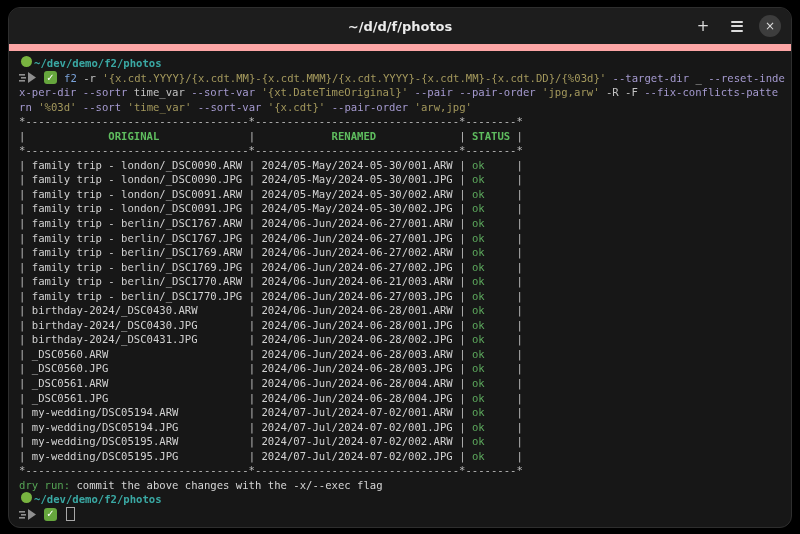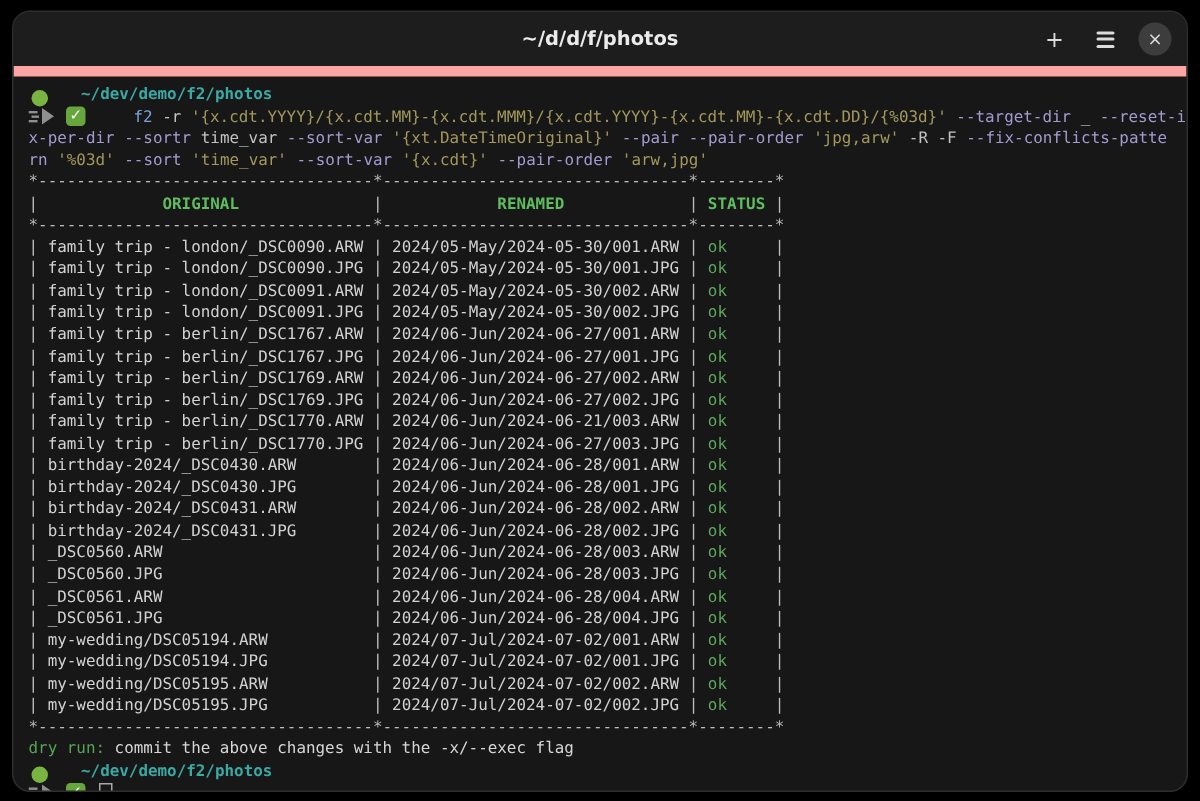--- a/index.html
+++ b/index.html
@@ -19,30 +19,30 @@
   .tb-buttons{position:absolute;right:10px;display:flex;align-items:center;gap:10px;}
   .tb-btn{width:24px;height:24px;display:flex;align-items:center;justify-content:center;
     color:#dcdcdc;font-family:"DejaVu Sans",sans-serif;font-size:15px;cursor:default;border-radius:50%;}
   .tb-btn.close{background:#3d3d3d;font-size:12px;width:22px;height:22px;}
   .menu-icon{display:flex;flex-direction:column;gap:2.5px;}
   .menu-icon i{display:block;width:12px;height:2px;background:#dcdcdc;border-radius:1px;}
   .term{
     padding:5px 8px 0 10px;font-size:10.6px;line-height:14.55px;color:#c9c9c9;
   }
   .line{white-space:pre;}
-  .prow{display:flex;align-items:flex-end;gap:22px;padding-left:2px;height:14.55px;}
+  .prow{display:flex;align-items:flex-start;gap:2px;padding-left:2px;height:14.55px;}
   .irow{display:flex;align-items:center;height:14.55px;}
   .circle{width:11px;height:11px;border-radius:50%;background:#79b440;flex:0 0 auto;}
   .path{color:#3aa9a4;font-weight:bold;white-space:pre;}
   .arrow-icon{flex:0 0 auto;width:17px;height:11px;margin-right:8px;}
   .check{flex:0 0 auto;width:13px;height:13px;background:#66a63d;border-radius:3px;
     display:flex;align-items:center;justify-content:center;color:#fff;font-size:10px;
     font-family:"DejaVu Sans",sans-serif;font-weight:bold;margin-right:7px;}
   .cursor{display:inline-block;width:7px;height:12px;border:1px solid #a8a8a8;margin-left:2px;vertical-align:middle;}
-  .cmd{color:#7aa2d8;margin-left:25px;}
+  .cmd{color:#7aa2d8;}
   .flag{color:#a59ad0;margin-top:32px;}
   .str{color:#a3985c;text-align:right;}
   .plain{color:#c2c2c2;}
   .tbd{color:#bdbdbd;}
   .cell{color:#d2d2d2;margin-top:40px;}
   .hdr{color:#5fbd5f;font-weight:bold;}
   .ok{color:#5ca75c;}
   .green{color:#55a455;}
   .ftxt{color:#d6d6d6;}
 </style>
@@ -98,21 +98,20 @@
         <div class="line"><span class="tbd">|</span><span class="cell"> family trip - london/_DSC0091.ARW </span><span class="tbd">|</span><span class="cell"> 2024/05-May/2024-05-30/002.ARW </span><span class="tbd">|</span><span class="ok"> ok     </span><span class="tbd">|</span></div>
         <div class="line"><span class="tbd">|</span><span class="cell"> family trip - london/_DSC0091.JPG </span><span class="tbd">|</span><span class="cell"> 2024/05-May/2024-05-30/002.JPG </span><span class="tbd">|</span><span class="ok"> ok     </span><span class="tbd">|</span></div>
         <div class="line"><span class="tbd">|</span><span class="cell"> family trip - berlin/_DSC1767.ARW </span><span class="tbd">|</span><span class="cell"> 2024/06-Jun/2024-06-27/001.ARW </span><span class="tbd">|</span><span class="ok"> ok     </span><span class="tbd">|</span></div>
         <div class="line"><span class="tbd">|</span><span class="cell"> family trip - berlin/_DSC1767.JPG </span><span class="tbd">|</span><span class="cell"> 2024/06-Jun/2024-06-27/001.JPG </span><span class="tbd">|</span><span class="ok"> ok     </span><span class="tbd">|</span></div>
         <div class="line"><span class="tbd">|</span><span class="cell"> family trip - berlin/_DSC1769.ARW </span><span class="tbd">|</span><span class="cell"> 2024/06-Jun/2024-06-27/002.ARW </span><span class="tbd">|</span><span class="ok"> ok     </span><span class="tbd">|</span></div>
         <div class="line"><span class="tbd">|</span><span class="cell"> family trip - berlin/_DSC1769.JPG </span><span class="tbd">|</span><span class="cell"> 2024/06-Jun/2024-06-27/002.JPG </span><span class="tbd">|</span><span class="ok"> ok     </span><span class="tbd">|</span></div>
         <div class="line"><span class="tbd">|</span><span class="cell"> family trip - berlin/_DSC1770.ARW </span><span class="tbd">|</span><span class="cell"> 2024/06-Jun/2024-06-21/003.ARW </span><span class="tbd">|</span><span class="ok"> ok     </span><span class="tbd">|</span></div>
         <div class="line"><span class="tbd">|</span><span class="cell"> family trip - berlin/_DSC1770.JPG </span><span class="tbd">|</span><span class="cell"> 2024/06-Jun/2024-06-27/003.JPG </span><span class="tbd">|</span><span class="ok"> ok     </span><span class="tbd">|</span></div>
         <div class="line"><span class="tbd">|</span><span class="cell"> birthday-2024/_DSC0430.ARW        </span><span class="tbd">|</span><span class="cell"> 2024/06-Jun/2024-06-28/001.ARW </span><span class="tbd">|</span><span class="ok"> ok     </span><span class="tbd">|</span></div>
         <div class="line"><span class="tbd">|</span><span class="cell"> birthday-2024/_DSC0430.JPG        </span><span class="tbd">|</span><span class="cell"> 2024/06-Jun/2024-06-28/001.JPG </span><span class="tbd">|</span><span class="ok"> ok     </span><span class="tbd">|</span></div>
-        <div class="line"><span class="tbd">|</span><span class="cell"> birthday-2024/_DSC0431.ARW        </span><span class="tbd">|</span><span class="cell"> 2024/06-Jun/2024-06-28/002.ARW </span><span class="tbd">|</span><span class="ok"> ok     </span><span class="tbd">|</span></div>
         <div class="line"><span class="tbd">|</span><span class="cell"> birthday-2024/_DSC0431.JPG        </span><span class="tbd">|</span><span class="cell"> 2024/06-Jun/2024-06-28/002.JPG </span><span class="tbd">|</span><span class="ok"> ok     </span><span class="tbd">|</span></div>
         <div class="line"><span class="tbd">|</span><span class="cell"> _DSC0560.ARW                      </span><span class="tbd">|</span><span class="cell"> 2024/06-Jun/2024-06-28/003.ARW </span><span class="tbd">|</span><span class="ok"> ok     </span><span class="tbd">|</span></div>
         <div class="line"><span class="tbd">|</span><span class="cell"> _DSC0560.JPG                      </span><span class="tbd">|</span><span class="cell"> 2024/06-Jun/2024-06-28/003.JPG </span><span class="tbd">|</span><span class="ok"> ok     </span><span class="tbd">|</span></div>
         <div class="line"><span class="tbd">|</span><span class="cell"> _DSC0561.ARW                      </span><span class="tbd">|</span><span class="cell"> 2024/06-Jun/2024-06-28/004.ARW </span><span class="tbd">|</span><span class="ok"> ok     </span><span class="tbd">|</span></div>
         <div class="line"><span class="tbd">|</span><span class="cell"> _DSC0561.JPG                      </span><span class="tbd">|</span><span class="cell"> 2024/06-Jun/2024-06-28/004.JPG </span><span class="tbd">|</span><span class="ok"> ok     </span><span class="tbd">|</span></div>
         <div class="line"><span class="tbd">|</span><span class="cell"> my-wedding/DSC05194.ARW           </span><span class="tbd">|</span><span class="cell"> 2024/07-Jul/2024-07-02/001.ARW </span><span class="tbd">|</span><span class="ok"> ok     </span><span class="tbd">|</span></div>
         <div class="line"><span class="tbd">|</span><span class="cell"> my-wedding/DSC05194.JPG           </span><span class="tbd">|</span><span class="cell"> 2024/07-Jul/2024-07-02/001.JPG </span><span class="tbd">|</span><span class="ok"> ok     </span><span class="tbd">|</span></div>
         <div class="line"><span class="tbd">|</span><span class="cell"> my-wedding/DSC05195.ARW           </span><span class="tbd">|</span><span class="cell"> 2024/07-Jul/2024-07-02/002.ARW </span><span class="tbd">|</span><span class="ok"> ok     </span><span class="tbd">|</span></div>
         <div class="line"><span class="tbd">|</span><span class="cell"> my-wedding/DSC05195.JPG           </span><span class="tbd">|</span><span class="cell"> 2024/07-Jul/2024-07-02/002.JPG </span><span class="tbd">|</span><span class="ok"> ok     </span><span class="tbd">|</span></div>
         <div class="line"><span class="tbd">*-----------------------------------*--------------------------------*--------*</span></div>

